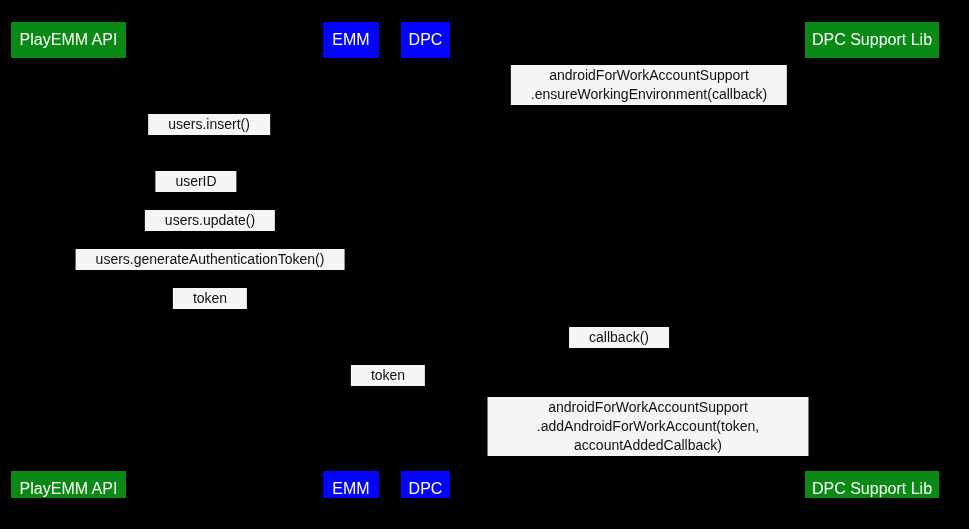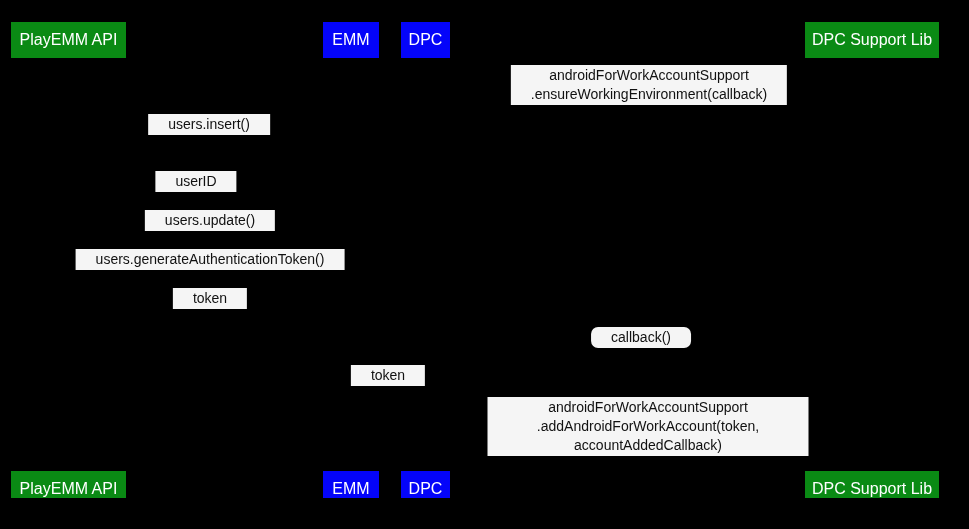--- a/index.html
+++ b/index.html
@@ -49,17 +49,17 @@
     <div class="actor" style="left: 401px; top: 471px; width: 49px; background: rgb(4, 4, 250);">DPC</div>
     <div class="actor" style="left: 805px; top: 22px; width: 134px; background: rgb(10, 138, 20);">DPC Support Lib</div>
     <div class="actor" style="left: 805px; top: 471px; width: 134px; background: rgb(10, 138, 20);">DPC Support Lib</div>
     <div class="msg" style="left: 649px; top: 65px;">androidForWorkAccountSupport
 .ensureWorkingEnvironment(callback)</div>
     <div class="msg" style="left: 209px; top: 114px;">users.insert()</div>
     <div class="msg" style="left: 196px; top: 171px;">userID</div>
     <div class="msg" style="left: 210px; top: 210px;">users.update()</div>
     <div class="msg" style="left: 210px; top: 249px;">users.generateAuthenticationToken()</div>
     <div class="msg" style="left: 210px; top: 288px;">token</div>
-    <div class="msg" style="left: 641px; top: 327px; border-radius: 7px;">callback()</div>
+    <div class="msg" style="left: 619px; top: 327px;">callback()</div>
     <div class="msg" style="left: 388px; top: 365px;">token</div>
     <div class="msg" style="left: 648px; top: 397px;">androidForWorkAccountSupport
 .addAndroidForWorkAccount(token, accountAddedCallback)</div>
   </div>
 
 </body></html>

